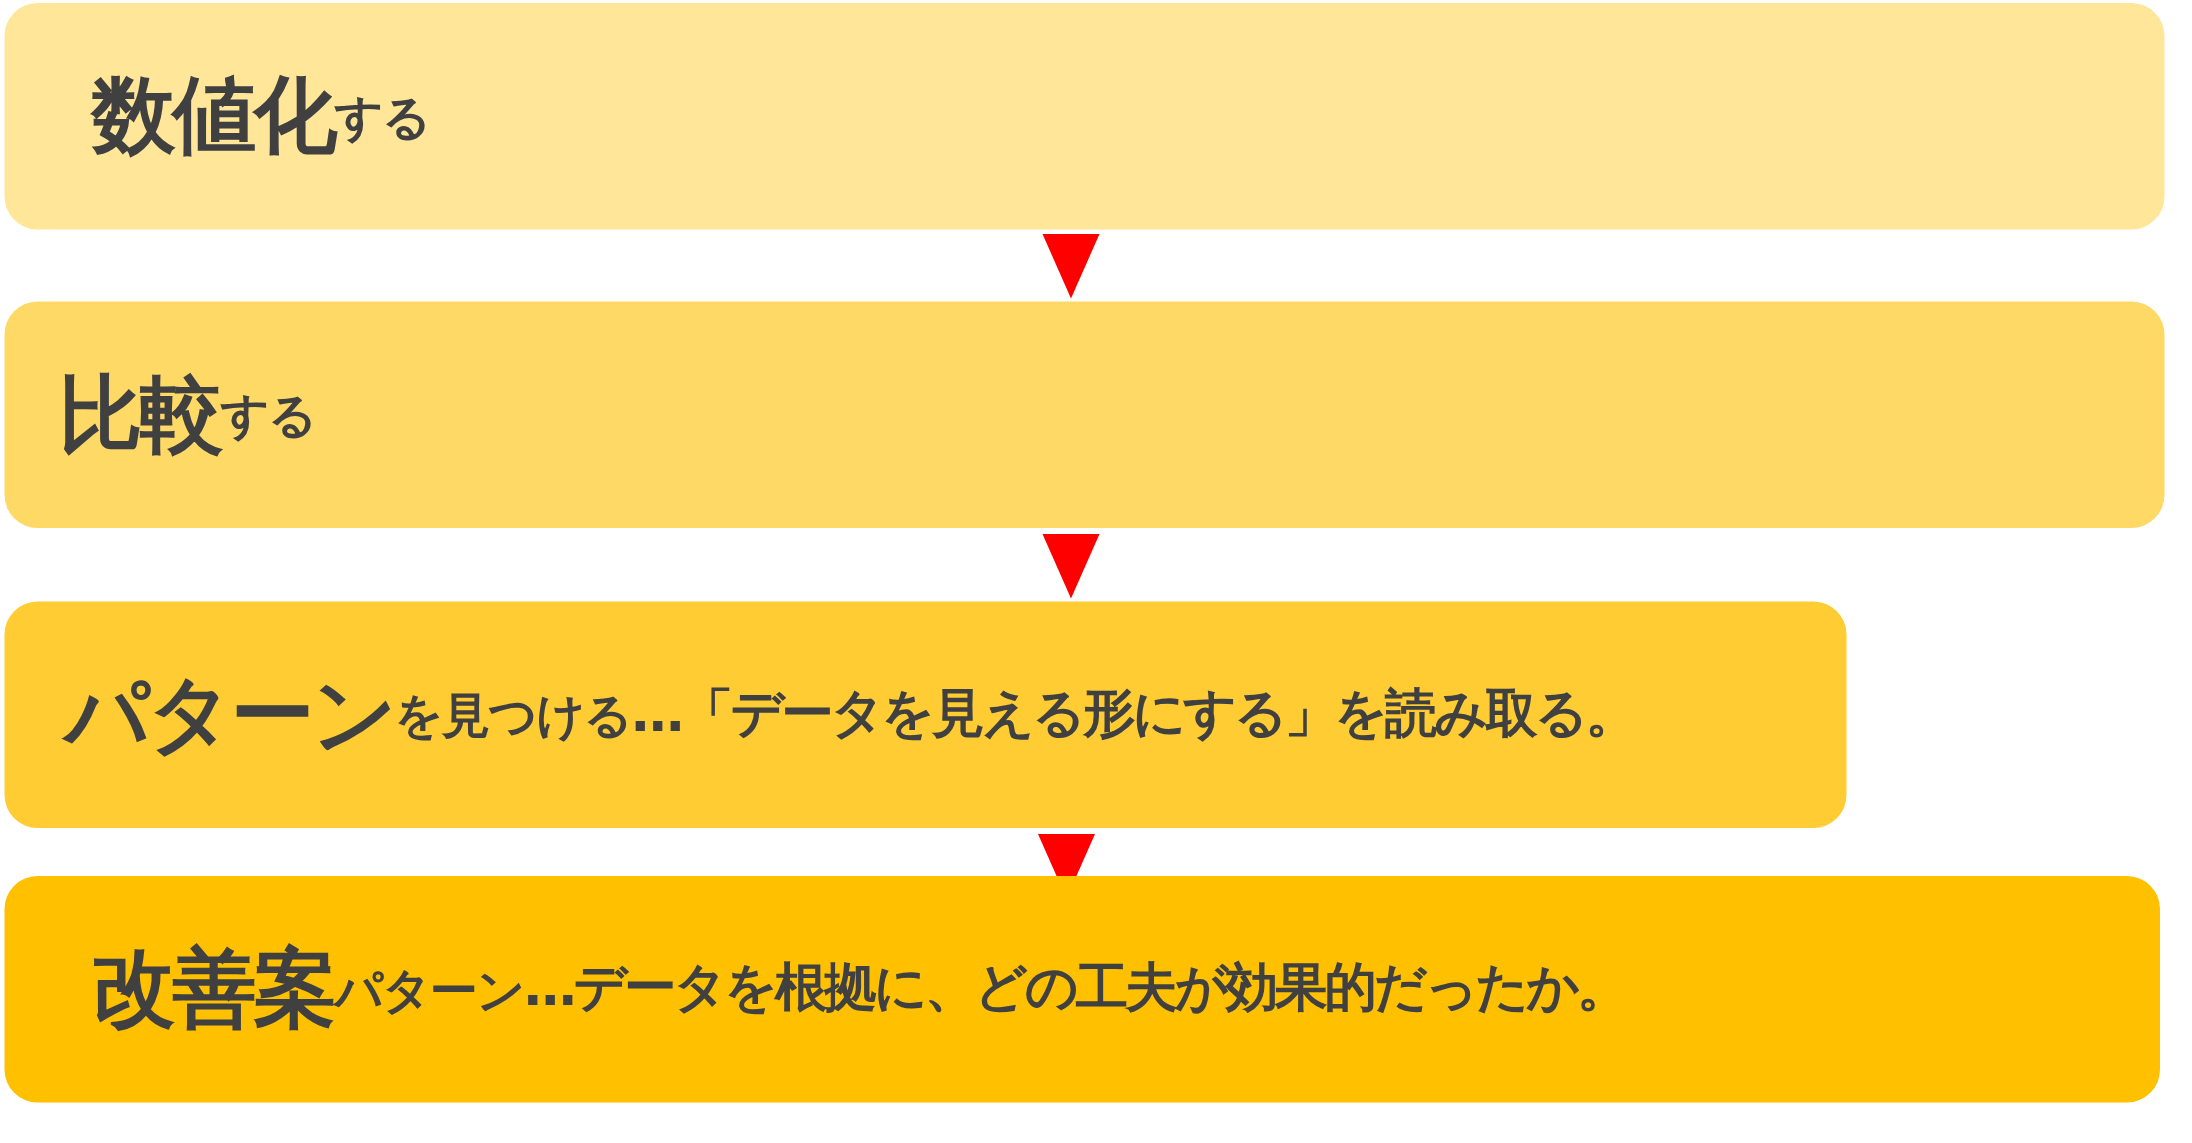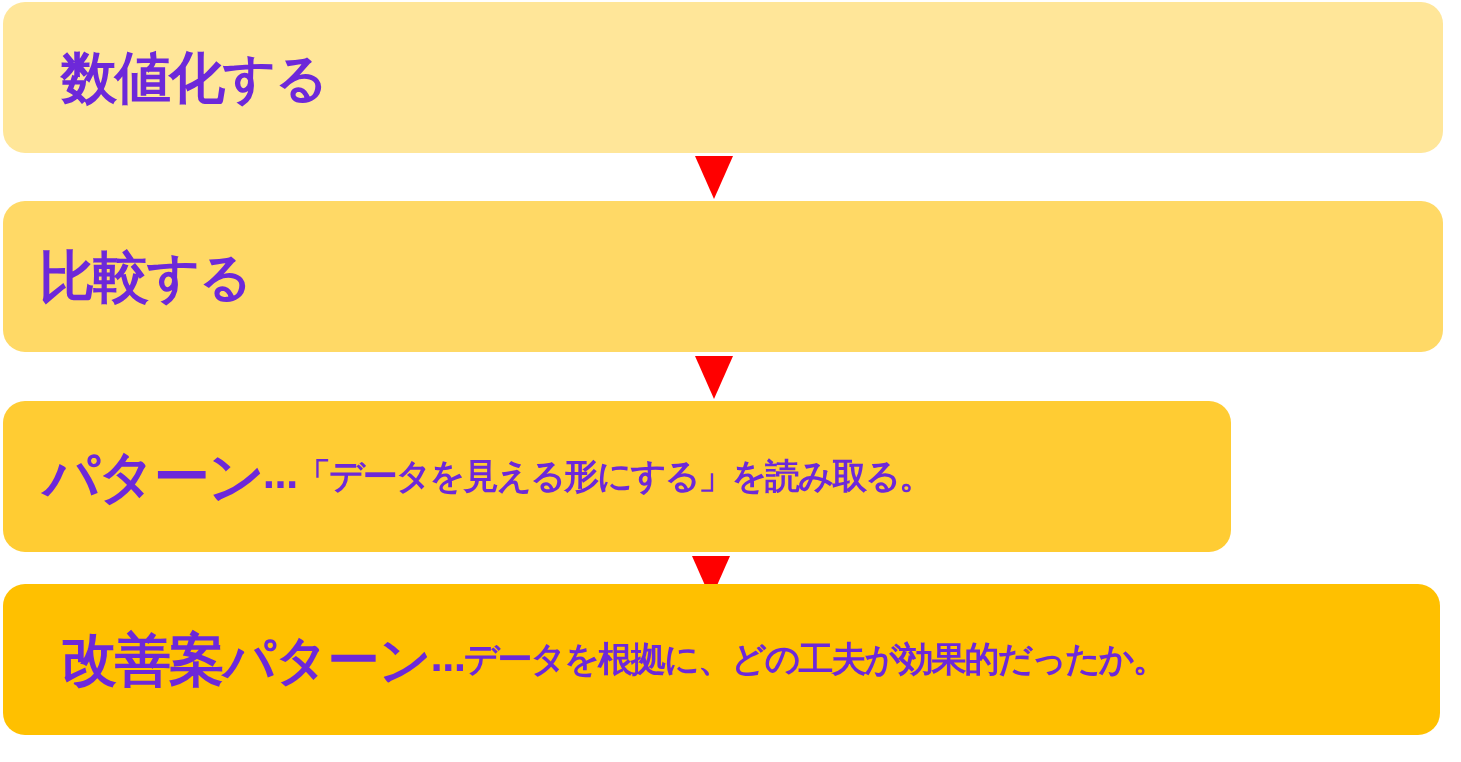--- a/index.html
+++ b/index.html
@@ -16,31 +16,31 @@
     }
     .step {
       position: absolute;
       left: 3px;
       width: 1440px;
       height: 151px;
       border-radius: 22px;
       display: flex;
       align-items: center;
       box-sizing: border-box;
-      color: #6d28d9;
+      color: #404040;
       white-space: nowrap;
       font-weight: bold;
     }
     .step .big {
       font-size: 56px;
       letter-spacing: -2px;
       line-height: 1;
     }
     .step .mid {
-      font-size: 52px;
+      font-size: 32px;
       letter-spacing: -1px;
       line-height: 1;
     }
     .step .desc {
       font-size: 35px;
       letter-spacing: -2px;
       line-height: 1;
     }
     .arrow {
       position: absolute;
@@ -65,20 +65,21 @@
 
   <div class="step" style="top:201px; background:#FFD966; padding-left:36px;">
     <span class="big">比較</span>
     <span class="mid">する</span>
   </div>
 
   <div class="arrow" style="left:695px; top:356px;"></div>
 
   <div class="step" style="top:401px; background:#FFCC33; padding-left:40px; width:1228px;">
     <span class="big">パターン</span>
+    <span class="mid">を見つける</span>
     <span class="desc">…「データを見える形にする」を読み取る。</span>
   </div>
 
   <div class="arrow" style="left:692px; top:556px;"></div>
 
   <div class="step" style="top:584px; background:#FFC000; padding-left:58px; width:1437px;">
     <span class="big">改善案</span>
     <span class="mid">パターン</span>
     <span class="desc">…データを根拠に、どの工夫が効果的だったか。</span>
   </div>

